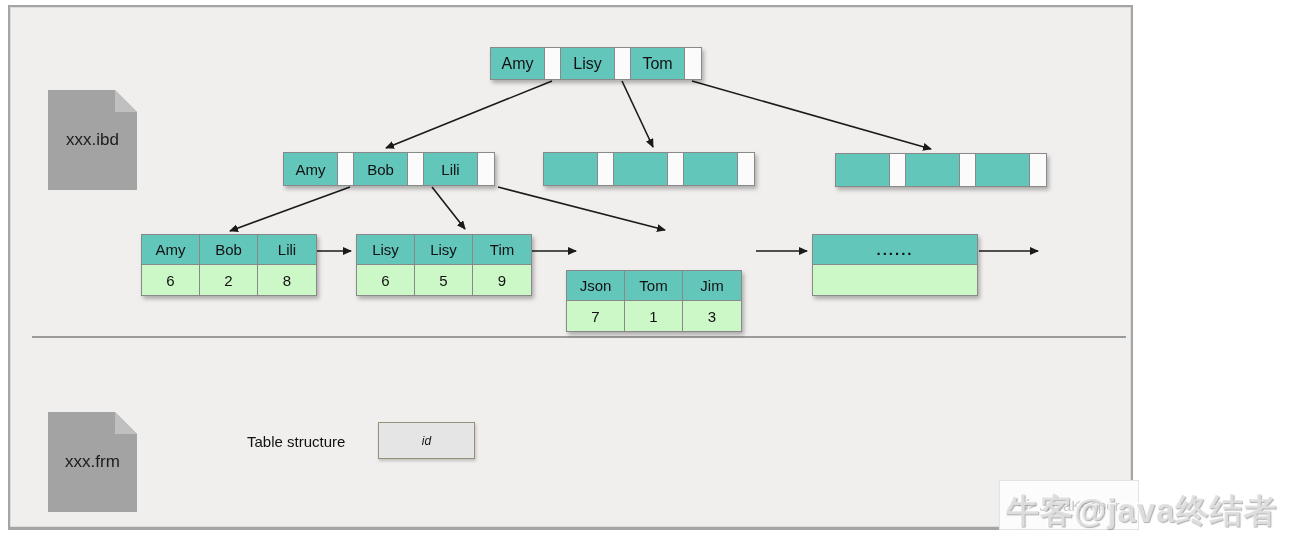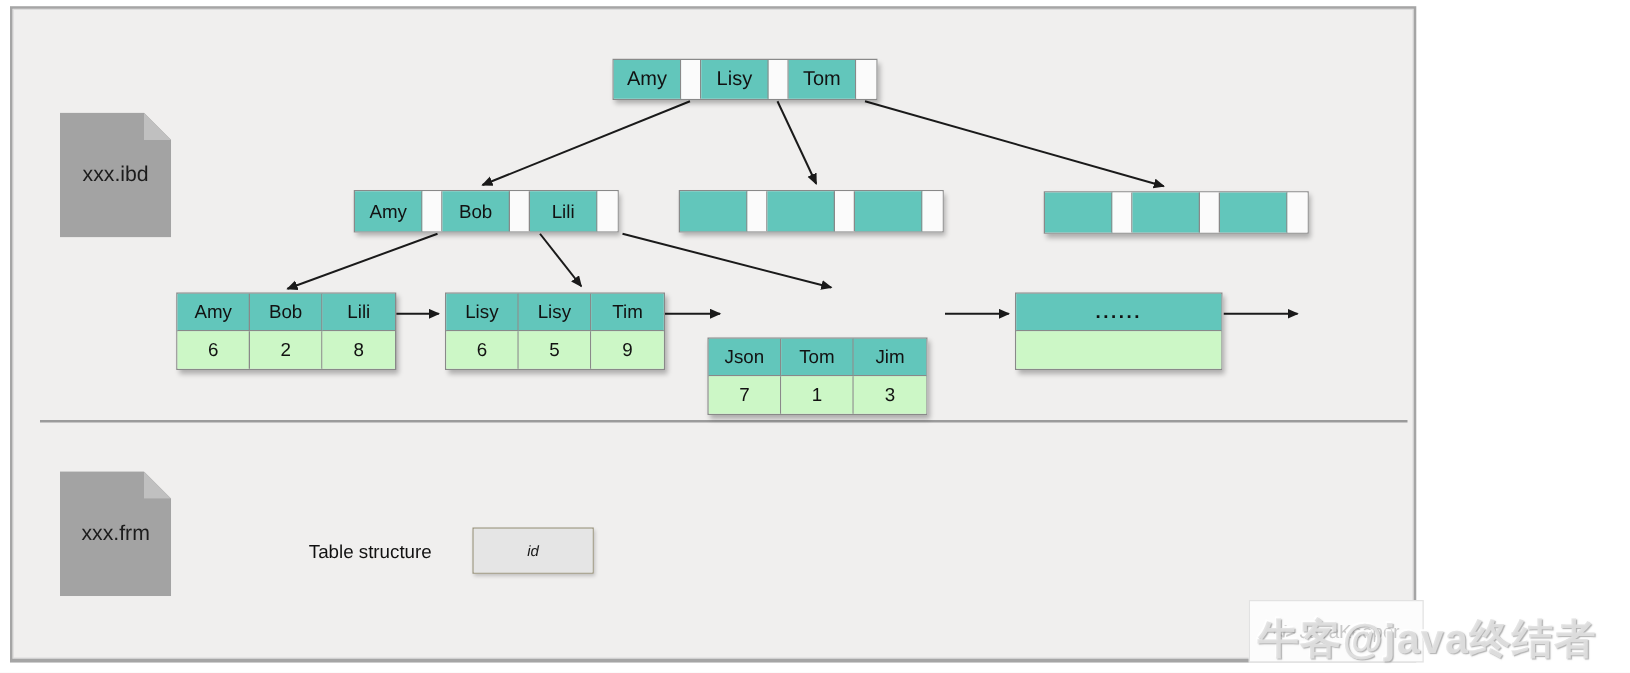--- a/index.html
+++ b/index.html
@@ -29,21 +29,21 @@
     position: absolute; width: 89px; height: 100px; background: #a3a3a3;
     clip-path: polygon(0 0, 67px 0, 89px 22px, 89px 100%, 0 100%);
     display: flex; align-items: center; justify-content: center;
   }
   .file .fold {
     position: absolute; left: 67px; top: 0; width: 22px; height: 22px;
     background: #c0c0c0; clip-path: polygon(0 0, 100% 100%, 0 100%);
   }
   .file .flabel { font-size: 17px; color: #1c1c1c; position: relative; }
   .file-ibd { left: 48px; top: 90px; }
-  .file-frm { left: 48px; top: 377px; }
+  .file-frm { left: 48px; top: 412px; }
 
   
   .node {
     position: absolute; display: flex; align-items: stretch;
     border: 1px solid #898989; background: #fff;
     box-shadow: 2px 3px 4px rgba(0,0,0,0.28);
   }
   .node .kcell {
     width: 54px; background: #62c6bb;
     display: flex; align-items: center; justify-content: center;

